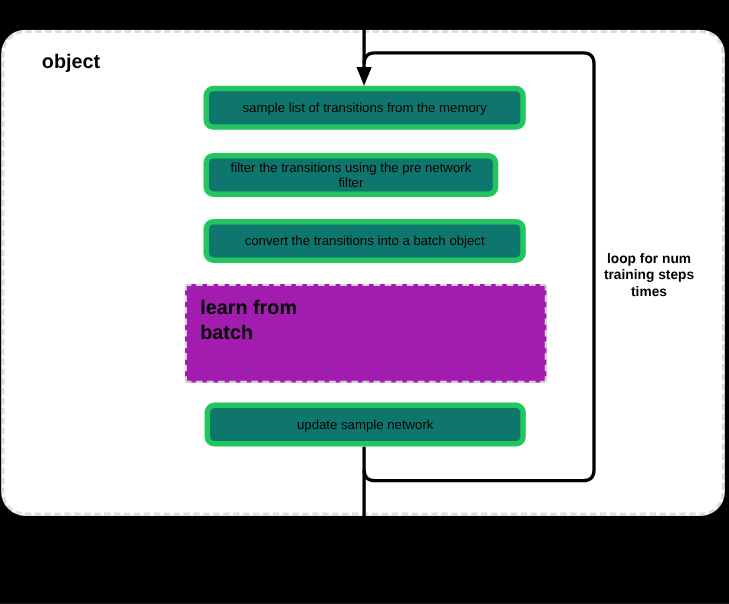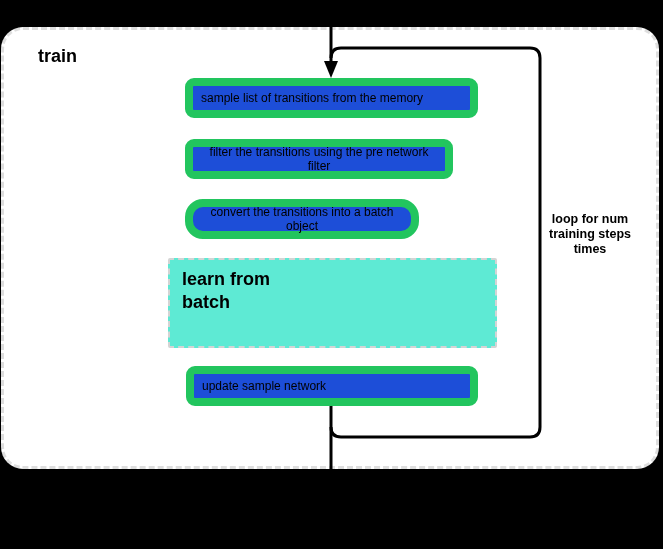--- a/index.html
+++ b/index.html
@@ -28,82 +28,83 @@
     position:absolute;
     left:38px;top:46px;
     font-size:18px;
     font-weight:bold;
     color:#000;
   }
 
   .task-box{
     position:absolute;
     box-sizing:border-box;
-    background:#1d4ed8;
-    border:8px solid #22c55e;
+    background:#0f766e;
+    border:5px solid #22c55e;
     border-radius:9px;
     display:flex;
     align-items:center;
+    justify-content:center;
     font-size:12px;
     color:#000;
     text-align:center;
     padding:0 8px;
   }
   .box-sample {left:185px;top:78px;width:293px;height:40px;}
   .box-filter {left:185px;top:139px;width:268px;height:40px;}
-  .box-convert{left:185px;top:199px;width:234px;height:40px;border-radius:18px;}
+  .box-convert{left:185px;top:199px;width:293px;height:40px;}
   .box-update {left:186px;top:366px;width:292px;height:40px;}
 
   .learn-box{
     position:absolute;
     left:168px;top:258px;
     width:329px;height:90px;
     box-sizing:border-box;
-    background:#5eead4;
+    background:#a21caf;
     border:2px dashed #d4d4d4;
     border-radius:2px;
     padding:8px 12px;
     font-size:18px;
     font-weight:bold;
     color:#000;
     line-height:1.3;
   }
 
   .loop-label{
     position:absolute;
     left:538px;top:212px;
     width:104px;
     text-align:center;
     font-size:12.5px;
     font-weight:bold;
     color:#000;
     line-height:15px;
   }
 
-  .preline{white-space:pre-line;}
+  .preline{white-space:pre-line;margin-top:16px;}
 </style>
 </head>
 <body>
 
 <div class="canvas">
 
   <div class="train-container"></div>
 
   <svg class="svg-layer" width="663" height="549" viewBox="0 0 663 549" xmlns="http://www.w3.org/2000/svg">
 
     <path d="M 331 0 L 331 64" stroke="#000000" stroke-width="3" fill="none"></path>
 
     <polygon points="331,78 324,61 338,61" fill="#000000"></polygon>
 
     <path d="M 331 58 Q 331 48 341 48 L 530 48 Q 540 48 540 58 L 540 427 Q 540 437 530 437 L 341 437 Q 331 437 331 427" stroke="#000000" stroke-width="3" fill="none"></path>
 
     <path d="M 331 406 L 331 470" stroke="#000000" stroke-width="3" fill="none"></path>
   </svg>
 
-  <div class="train-title">train</div>
+  <div class="train-title">object</div>
 
   <div class="task-box box-sample">
     <span>sample list of transitions from the memory</span>
   </div>
 
   <div class="task-box box-filter">
     <span>filter the transitions using the pre network filter</span>
   </div>
 
   <div class="task-box box-convert">

